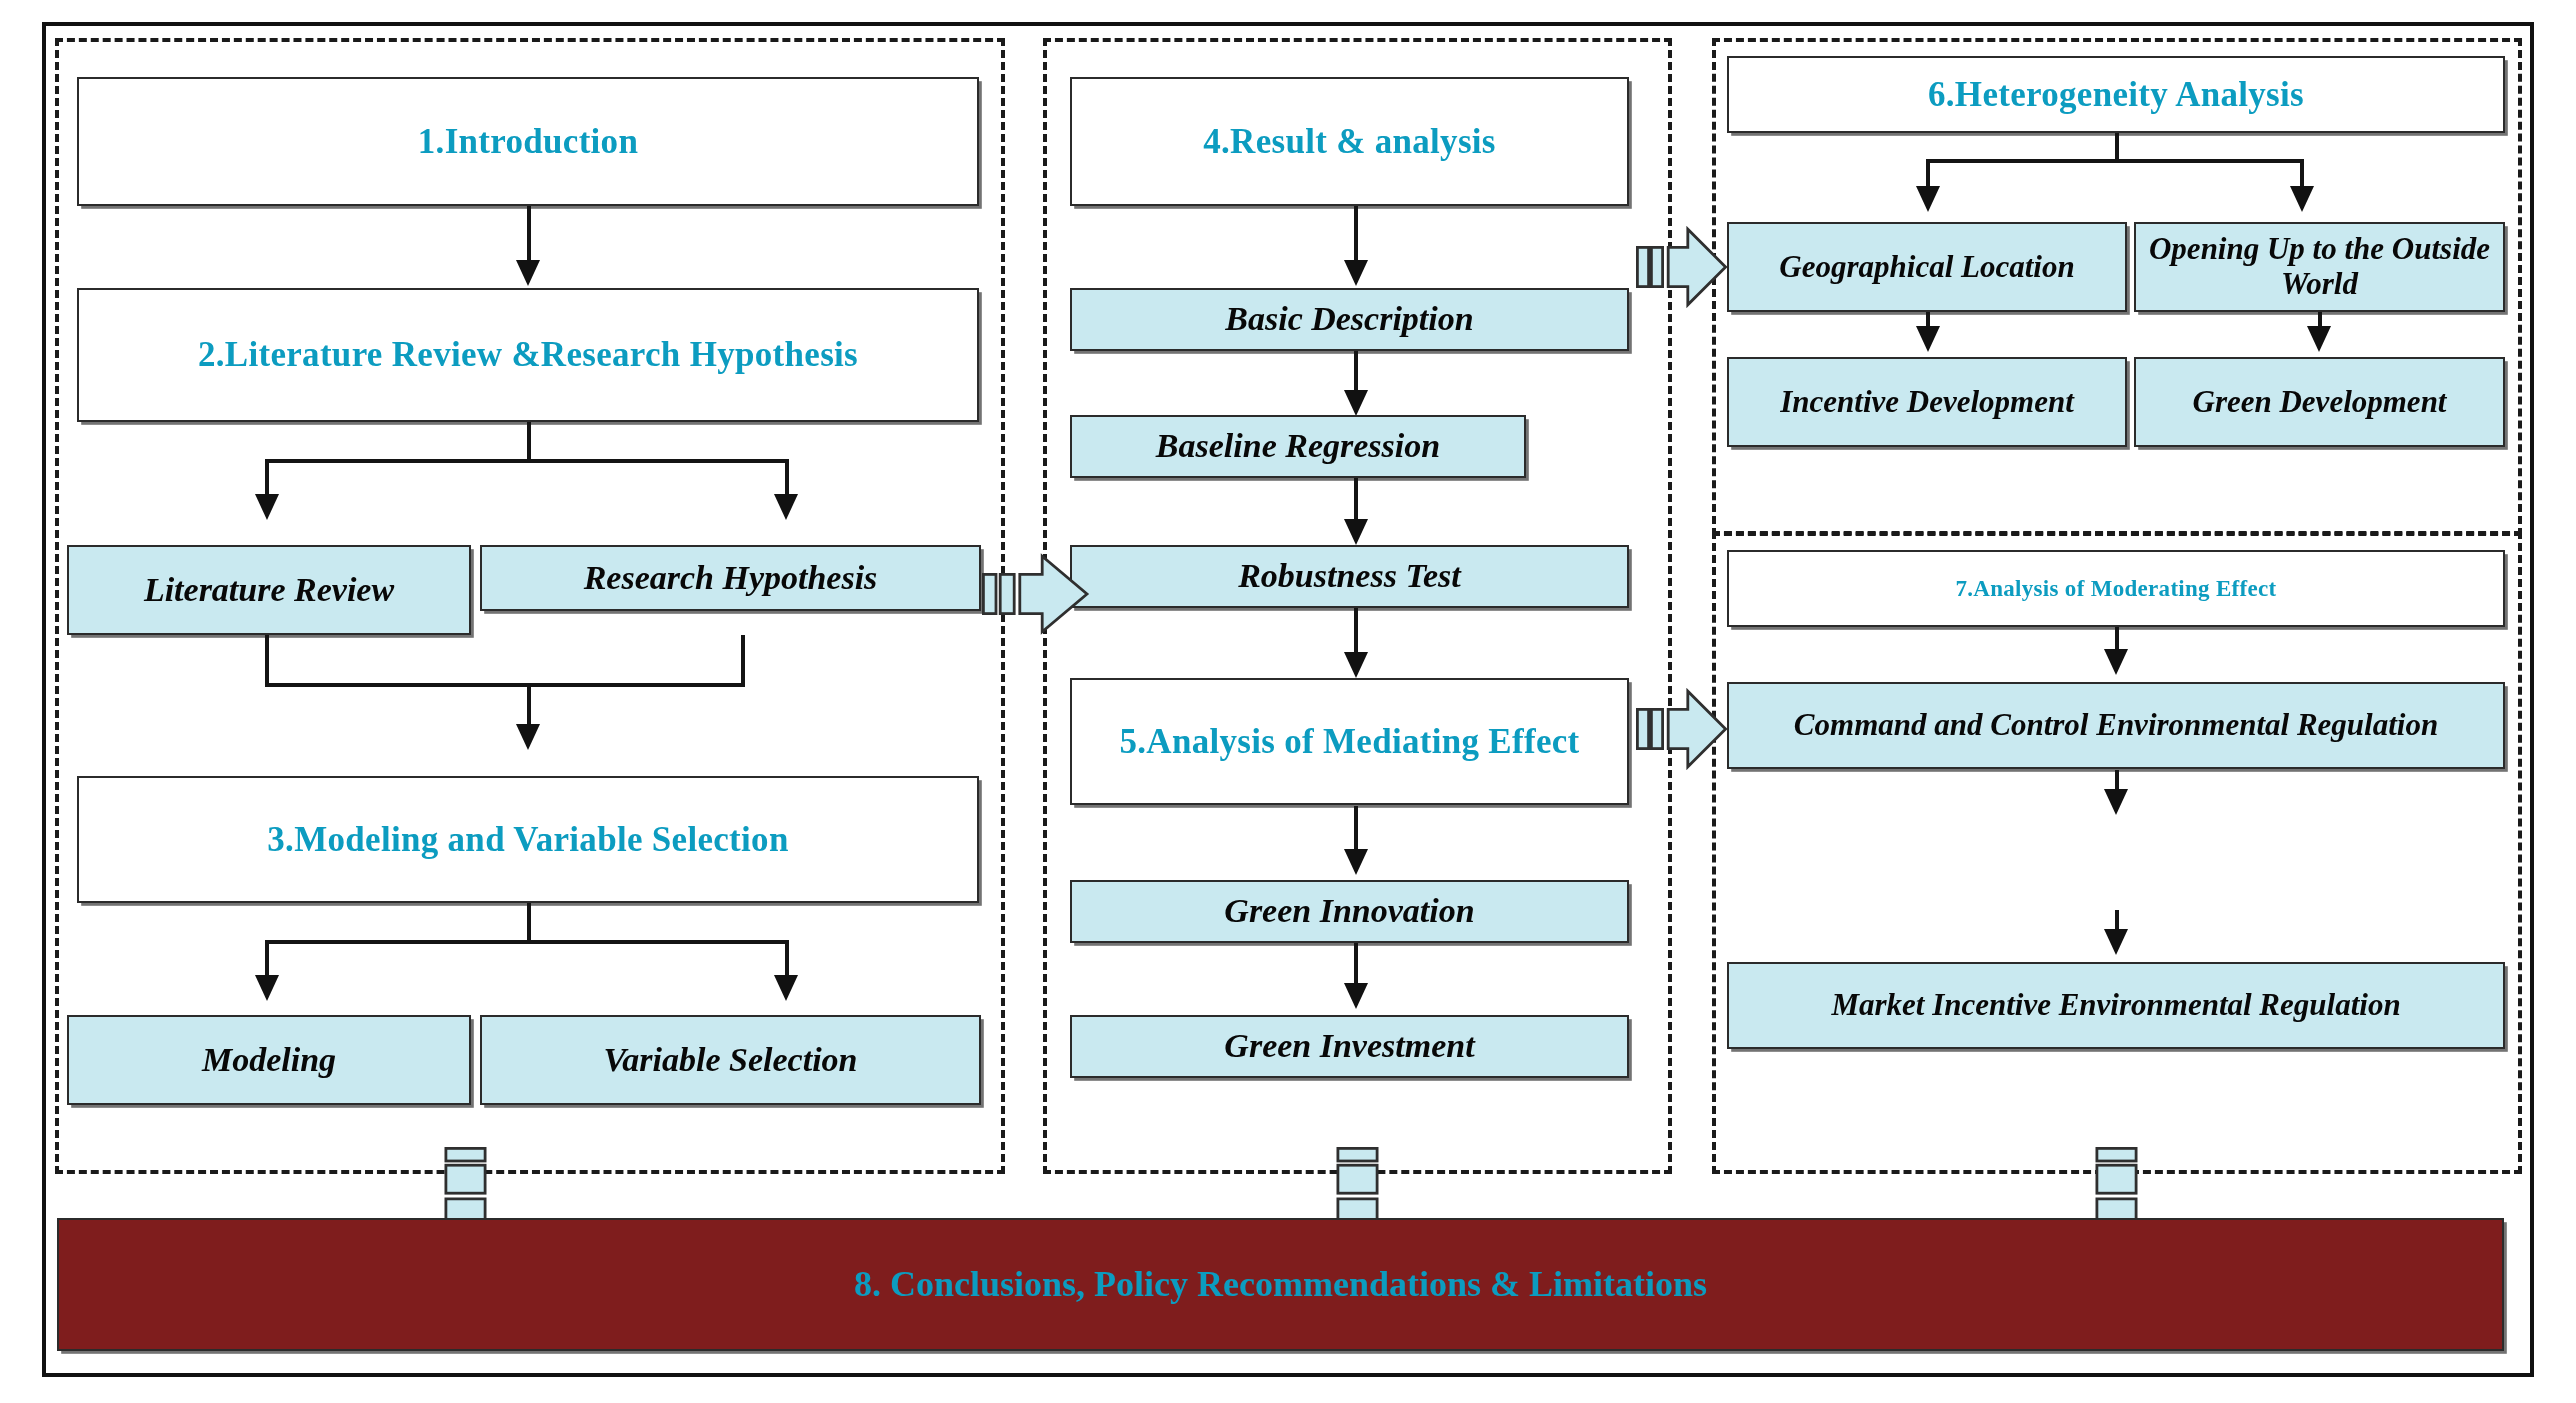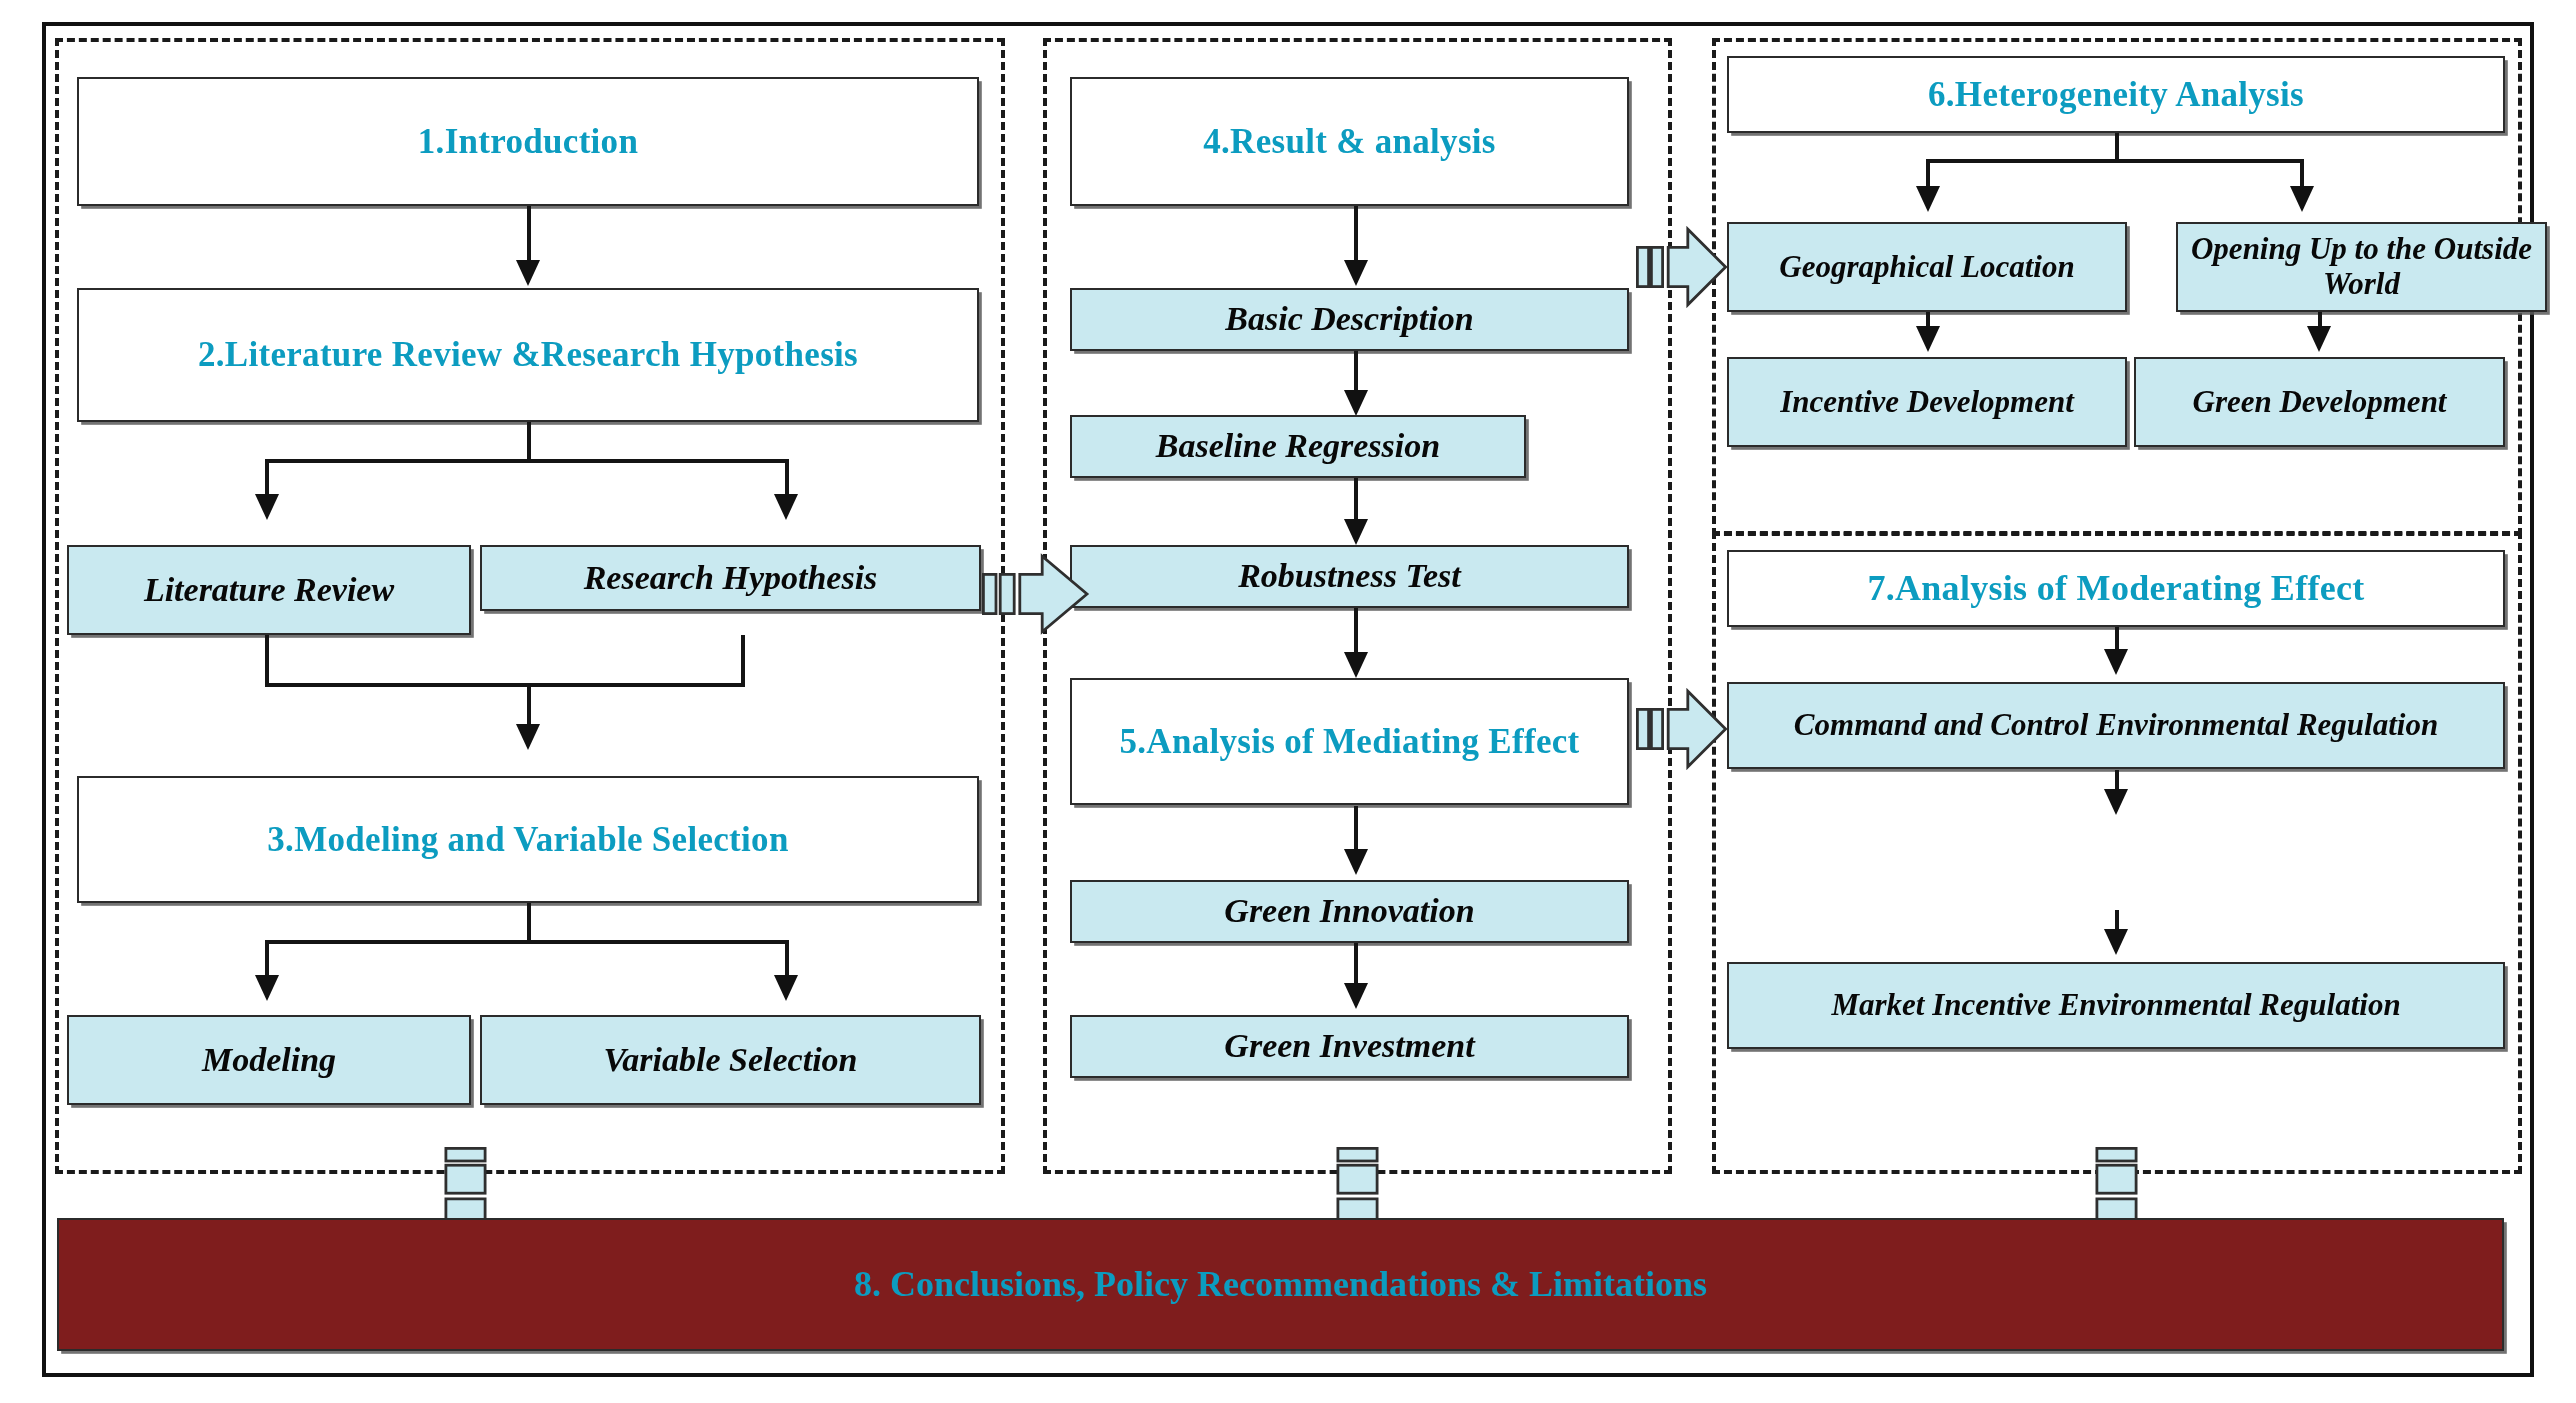--- a/index.html
+++ b/index.html
@@ -66,21 +66,21 @@
     background:#c9e9f0;
   }
   .node.item .lbl{
     color:#080808;
     font-weight:bold;
     font-style:italic;
     font-size:34px;
   }
 
   .node.item.small .lbl{ font-size:31px; }
-  .node.title.small .lbl{ font-size:36px; }
+  .node.title.small .lbl{ font-size:23px; }
 
   
   .node.conclusion .lbl{
     color:#0c9cc0;
     font-weight:bold;
     font-style:normal;
     font-size:36px;
   }
 
   
@@ -233,21 +233,21 @@
   <div class="hline" style="left:1926px; top:159px; width:378px;"></div>
   <div class="vline" style="left:1926px; top:159px; height:29px;"></div>
   <div class="vline" style="left:2300px; top:159px; height:29px;"></div>
   <div class="arrowhead" style="left:1916px; top:186px;"></div>
   <div class="arrowhead" style="left:2290px; top:186px;"></div>
 
   <div class="node item small" style="left:1727px; top:222px; width:400px; height:90px;">
     <span class="lbl">Geographical Location</span>
   </div>
 
-  <div class="node item small" style="left:2134px; top:222px; width:371px; height:90px;margin-left:42px;">
+  <div class="node item small" style="left:2134px; top:222px; width:371px; height:90px;">
     <span class="lbl">Opening Up to the Outside World</span>
   </div>
 
   <div class="vline" style="left:1926px; top:312px; height:18px;"></div>
   <div class="arrowhead" style="left:1916px; top:326px;"></div>
   <div class="vline" style="left:2318px; top:312px; height:18px;"></div>
   <div class="arrowhead" style="left:2307px; top:326px;"></div>
 
   <div class="node item small" style="left:1727px; top:357px; width:400px; height:90px;">
     <span class="lbl">Incentive Development</span>

